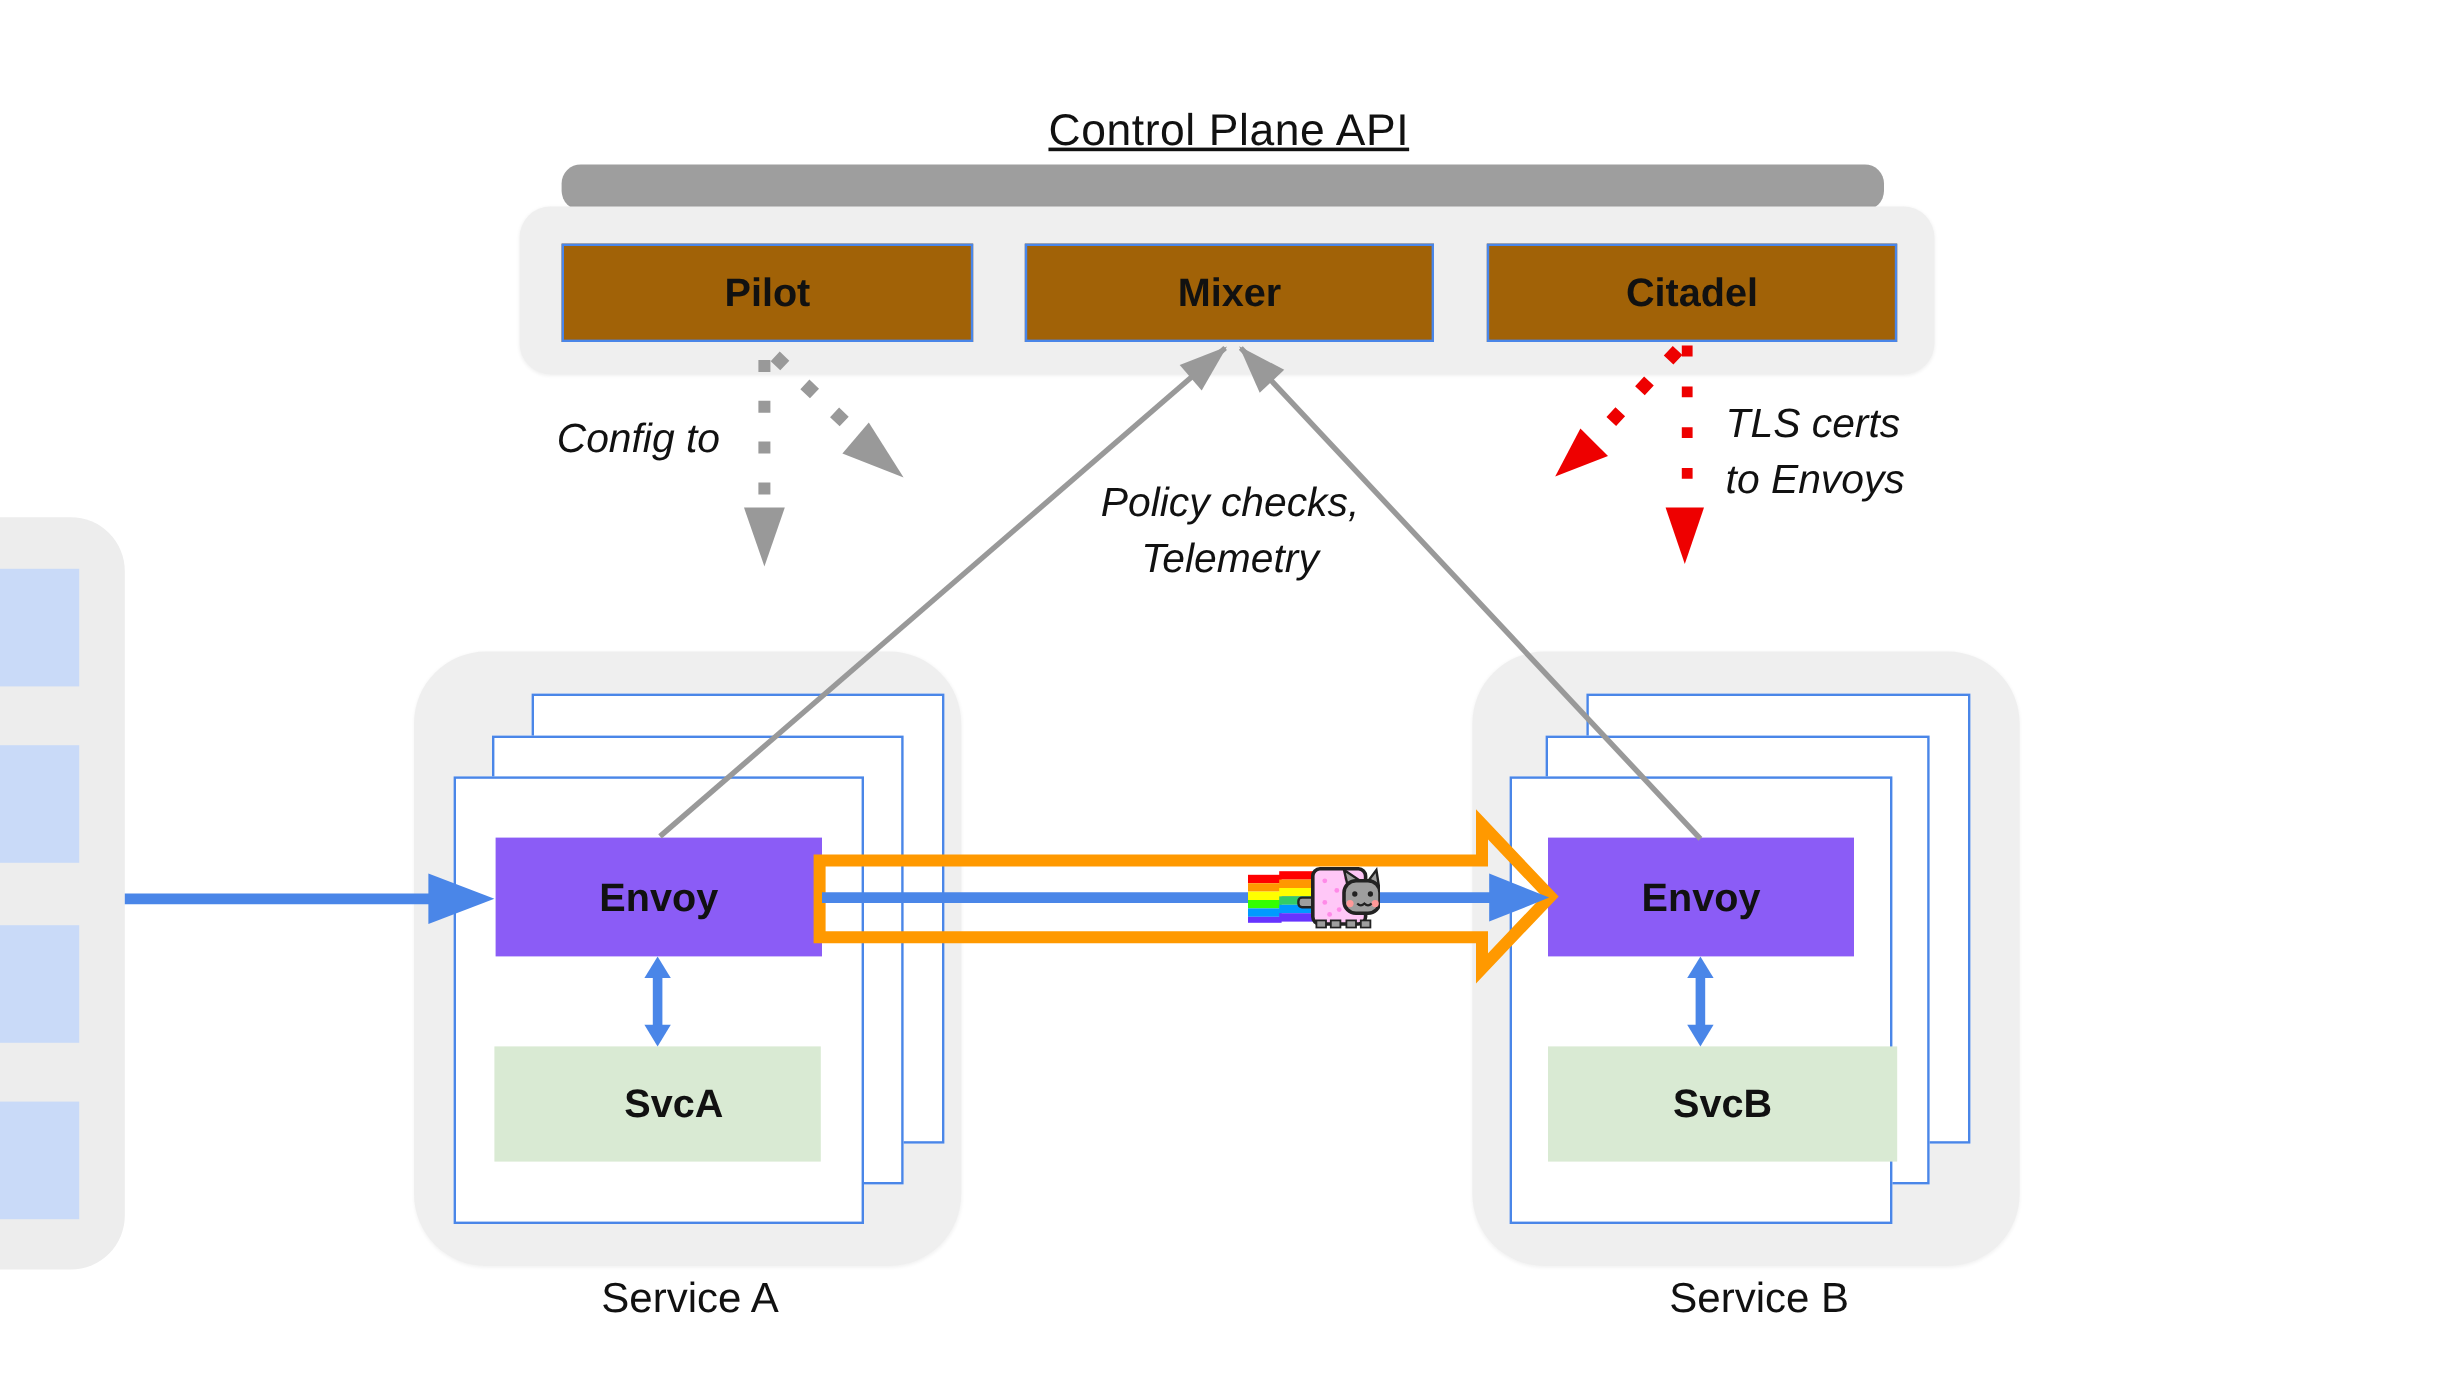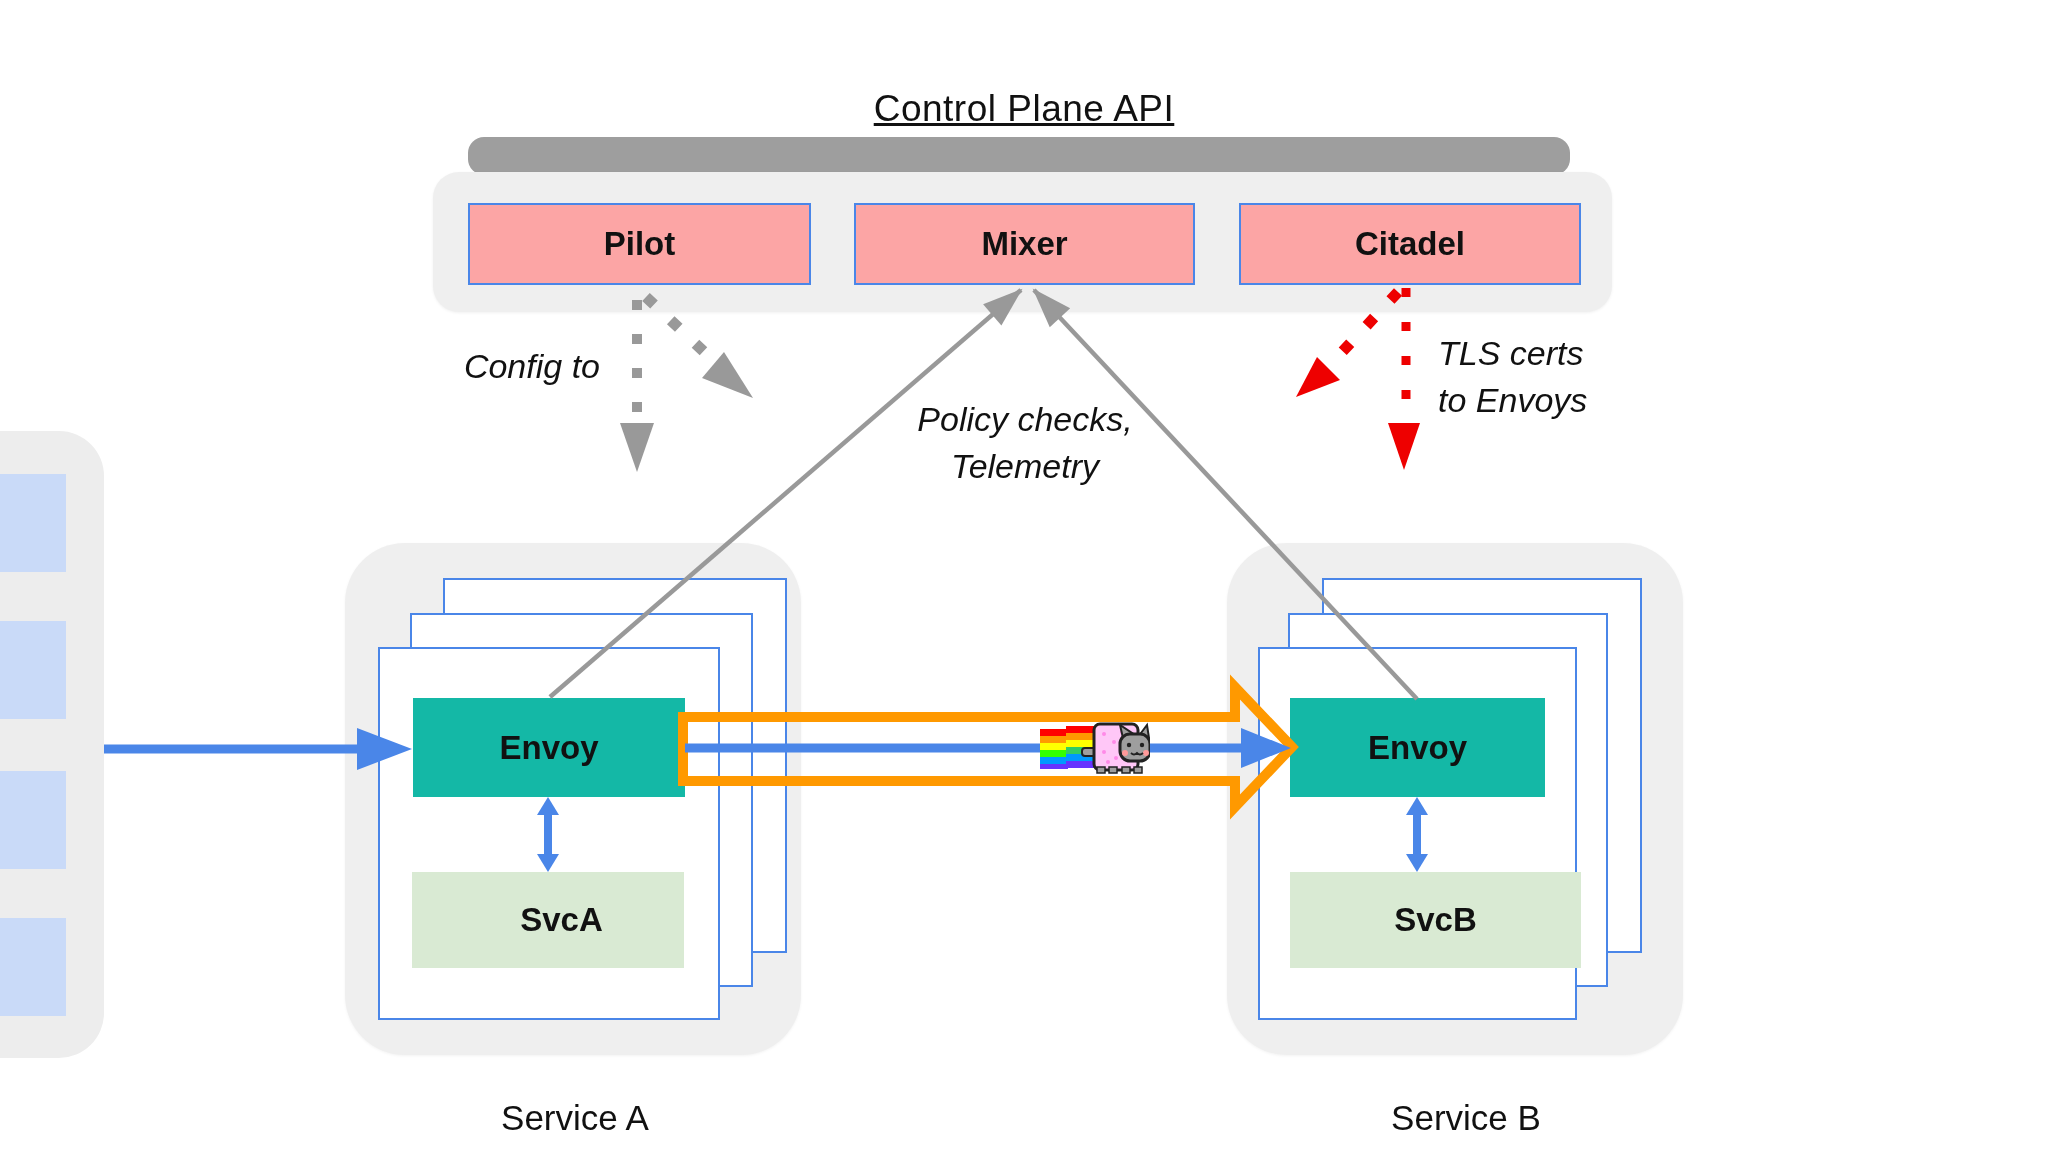--- a/index.html
+++ b/index.html
@@ -6,33 +6,33 @@
   #stage{
     position:relative;width:2048px;height:1152px;overflow:hidden;
     background:#ffffff;font-family:"Liberation Sans", sans-serif;color:#111;
   }
   .abs{position:absolute;}
   
   .title{left:774px;top:88px;width:500px;text-align:center;font-size:37px;letter-spacing:.5px;z-index:4;text-decoration:underline;}
   .graybar{left:468px;top:137px;width:1102px;height:38px;background:#9e9e9e;border-radius:16px;z-index:1;}
   .cp-container{left:433px;top:172px;width:1179px;height:140px;background:#efefef;border-radius:26px;z-index:2;
     box-shadow:0 1px 3px rgba(0,0,0,.06);}
-  .cp-box{top:203px;height:82px;background:#fca5a5;border:2px solid #4a86e8;z-index:3;
+  .cp-box{top:203px;height:82px;background:#a16207;border:2px solid #4a86e8;z-index:3;
     display:flex;align-items:center;justify-content:center;font-weight:bold;font-size:33px;box-sizing:border-box;}
   
   .left-container{left:-60px;top:431px;width:164px;height:627px;background:#ededed;border-radius:45px;z-index:2;}
   .left-sq{left:-20px;width:86px;height:98px;background:#c9daf8;z-index:3;}
   
   .svc-container{top:543px;width:456px;height:512px;background:#efefef;border-radius:60px;z-index:2;
     box-shadow:0 1px 3px rgba(0,0,0,.05);}
   .page{background:#fff;border:2px solid #4a86e8;box-sizing:border-box;z-index:3;}
   .fillbox{display:flex;align-items:center;justify-content:center;font-weight:bold;font-size:33px;z-index:4;}
-  .envoy{background:#14b8a6;}
+  .envoy{background:#8b5cf6;}
   .workload{background:#d9ead3;}
-  .svc-label{top:1062px;width:300px;text-align:center;font-size:35px;z-index:4;margin-top:36px;}
+  .svc-label{top:1062px;width:300px;text-align:center;font-size:35px;z-index:4;}
   
   .note{font-style:italic;font-size:34px;line-height:47px;z-index:7;}
   .note-config{left:380px;top:343px;width:220px;text-align:right;}
   .note-policy{left:890px;top:396px;width:270px;text-align:center;}
   .note-tls{left:1438px;top:330px;width:240px;text-align:left;}
   
   #overlay{left:0;top:0;width:2048px;height:1152px;z-index:5;pointer-events:none;}
   #nyan{left:1038px;top:714px;width:112px;height:60px;z-index:6;}
 </style>
 </head>

